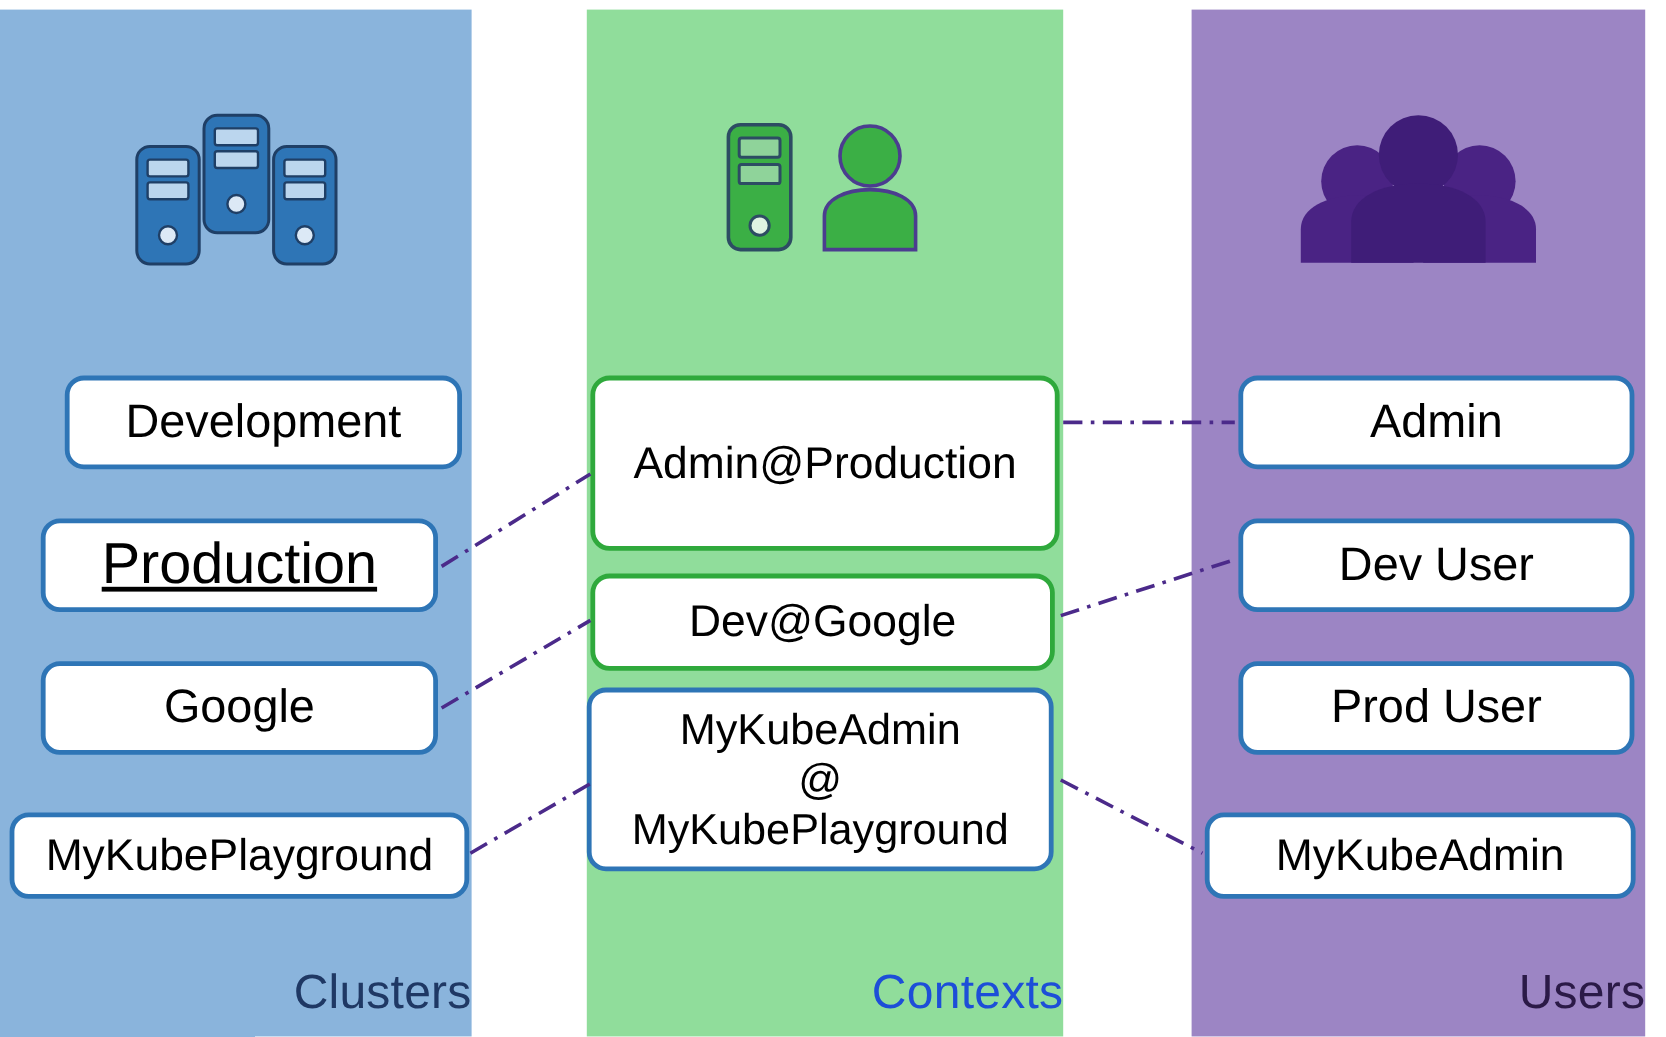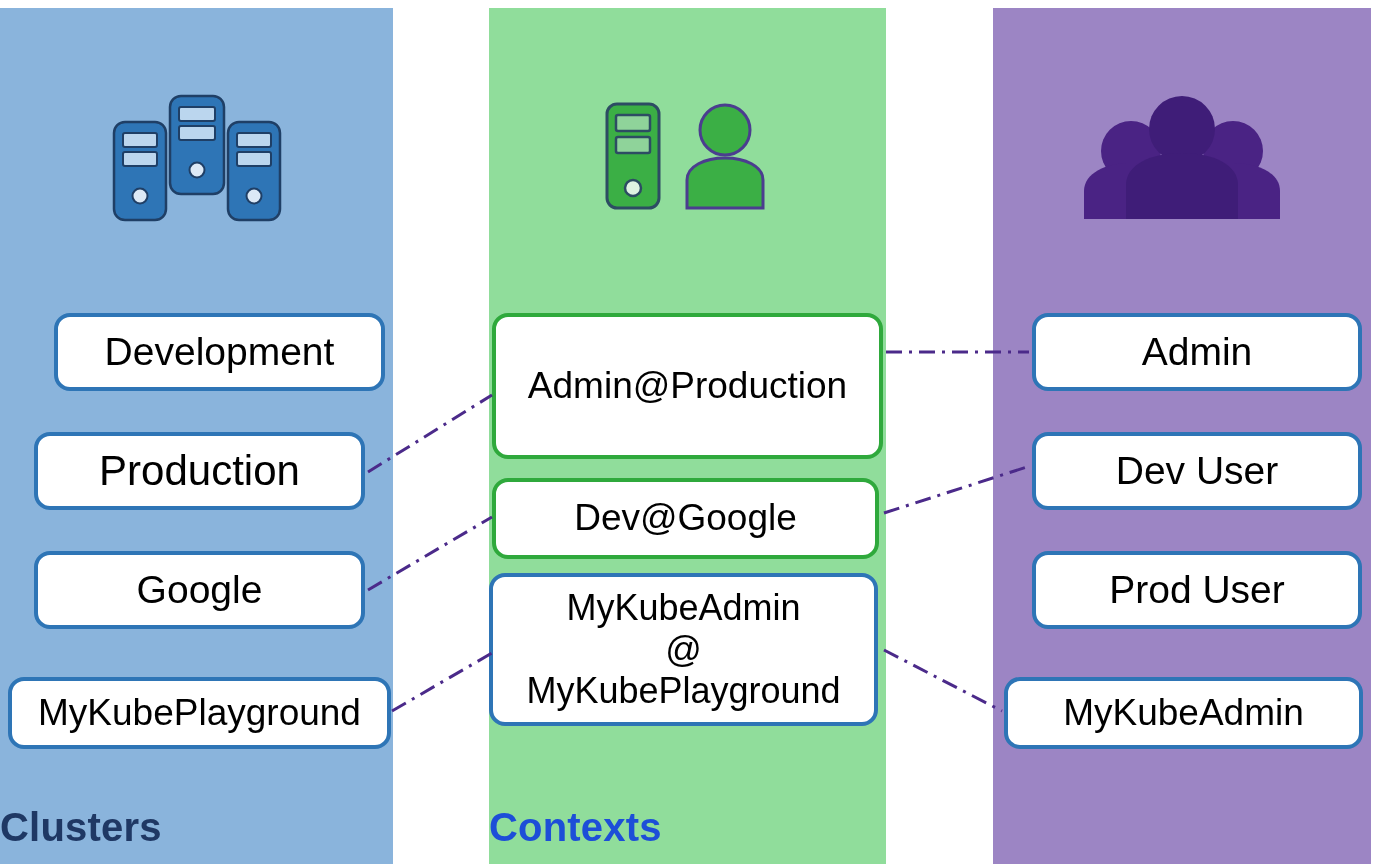--- a/index.html
+++ b/index.html
@@ -51,24 +51,23 @@
     line-height:1.16;
   }
   .node.b-blue  { border:4px solid #2E75B6; }
   .node.b-green { border:4px solid #2FA93C; }
 
   
   .col-label{
     position:absolute;
     left:0; right:0;
     bottom:14px;
-    text-align:left;
+    text-align:right;
     font-size:40px;
     letter-spacing:0.2px;
-    font-weight:bold;
   }
   #label-clusters{ color:#1F3864; }
   #label-contexts{ color:#1d4ed8; }
   #label-users   { color:#2B1A47; }
 
   
   #connectors{
     position:absolute;
     left:0; top:0;
     width:1388px;
@@ -105,21 +104,21 @@
 
         <rect x="68" y="8" width="54" height="98" rx="11" fill="#2E75B6" stroke="#1F3F66" stroke-width="2.5"></rect>
         <rect x="77" y="19" width="36" height="14" rx="2" fill="#BBD6EE" stroke="#1F3F66" stroke-width="2"></rect>
         <rect x="77" y="38" width="36" height="14" rx="2" fill="#BBD6EE" stroke="#1F3F66" stroke-width="2"></rect>
         <circle cx="95" cy="82" r="7.5" fill="#DCE9F6" stroke="#1F3F66" stroke-width="2"></circle>
       </svg>
     </div>
 
     <div class="node b-blue" style="left:34px; top:305px; width:331px; height:78px; font-size:39px;margin-left:20px;">Development</div>
 
-    <div class="node b-blue" style="left:34px; top:424px; width:331px; height:78px; font-size:42px;">Production</div>
+    <div class="node b-blue" style="left:34px; top:424px; width:331px; height:78px; font-size:48px;text-decoration:underline;">Production</div>
 
     <div class="node b-blue" style="left:34px; top:543px; width:331px; height:78px; font-size:39px;text-align:center;">Google</div>
 
     <div class="node b-blue" style="left:8px; top:669px; width:383px; height:72px; font-size:37px;">MyKubePlayground</div>
 
     <div class="col-label" id="label-clusters">Clusters</div>
   </div>
 
   <div class="panel" id="panel-contexts">
 
@@ -167,20 +166,21 @@
     </div>
 
     <div class="node b-blue" style="left:39px; top:305px; width:330px; height:78px; font-size:39px;">Admin</div>
 
     <div class="node b-blue" style="left:39px; top:543px; width:330px; height:78px; font-size:39px;">Prod User</div>
 
     <div class="node b-blue" style="left:39px; top:424px; width:330px; height:78px; font-size:39px;">Dev User</div>
 
     <div class="node b-blue" style="left:11px; top:669px; width:359px; height:72px; font-size:37px;">MyKubeAdmin</div>
 
+    <div class="col-label" id="label-users">Users</div>
   </div>
 
   <svg id="connectors">
 
     <line class="conn" x1="368" y1="472" x2="492" y2="395"></line>
 
     <line class="conn" x1="368" y1="590" x2="492" y2="517"></line>
 
     <line class="conn" x1="392" y1="711" x2="492" y2="653"></line>
 

